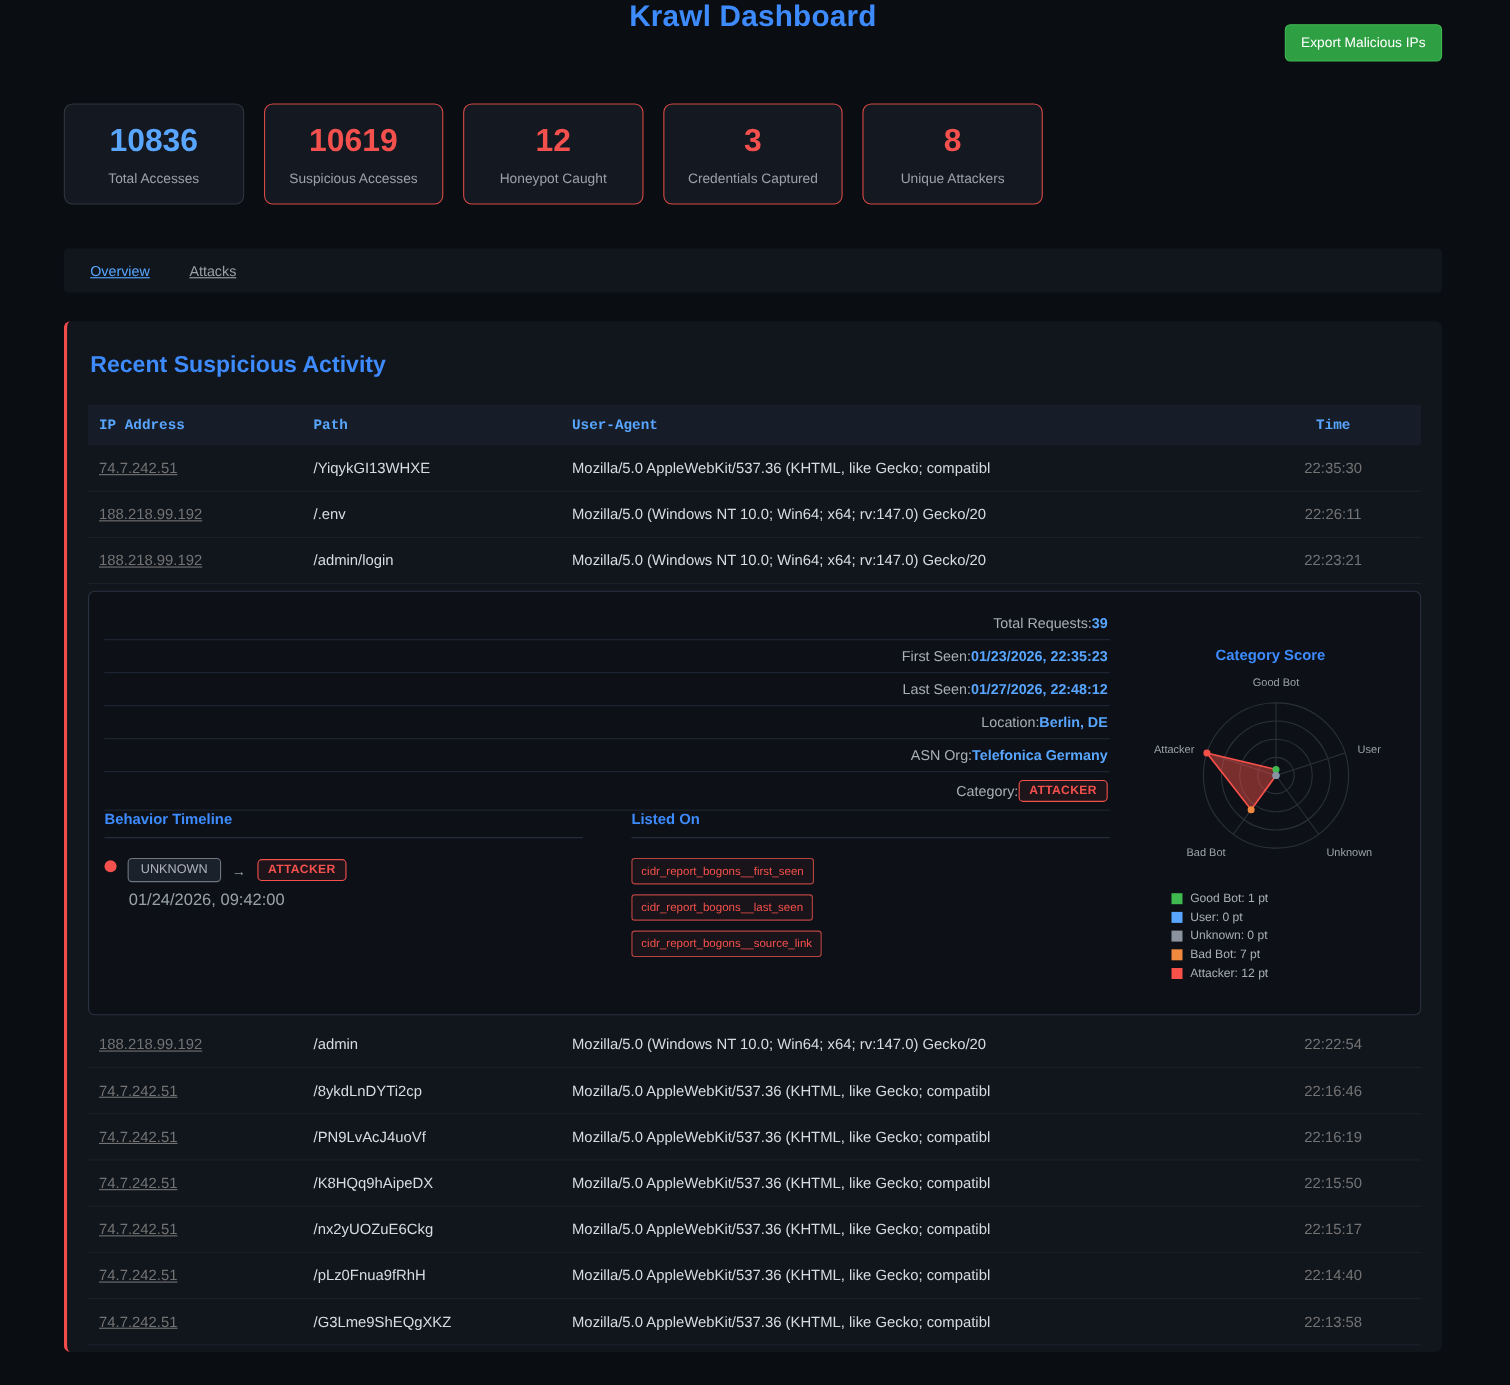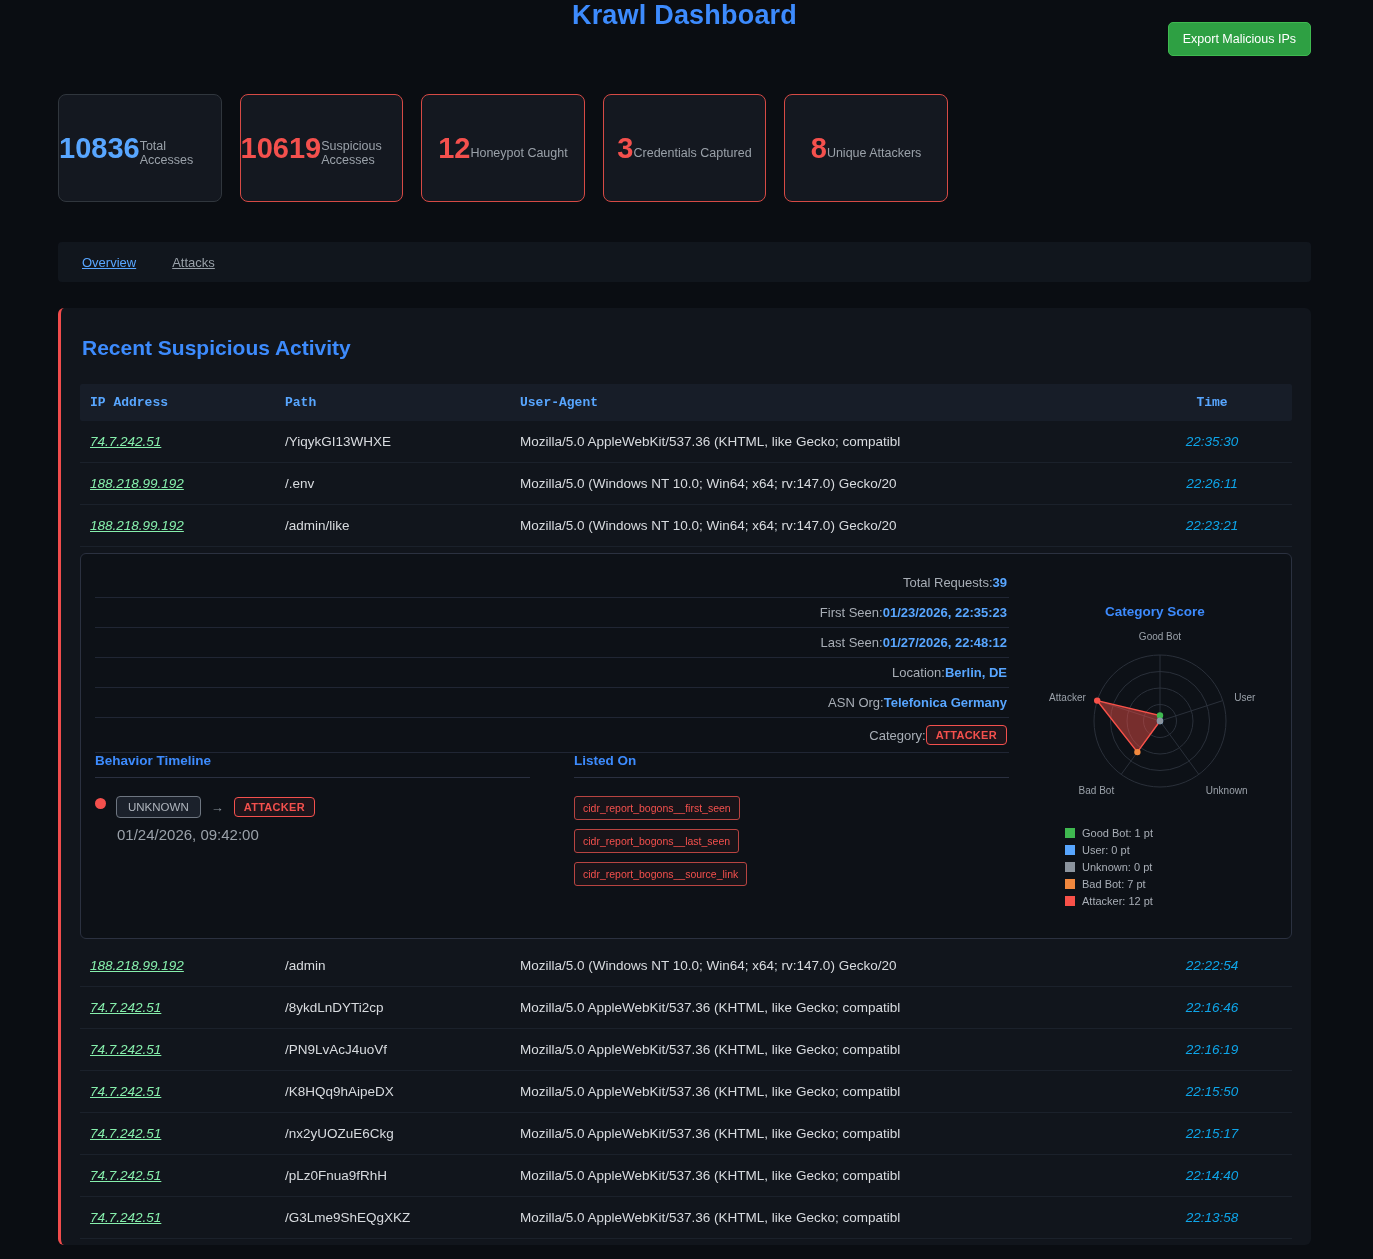--- a/index.html
+++ b/index.html
@@ -18,21 +18,21 @@
     position:absolute; right:0; top:22px;
     background:#2ea043; color:#ffffff; border:1px solid #3fb950;
     font-family:"Liberation Sans", sans-serif;
     font-size:12.5px; padding:9px 14px; border-radius:5px; cursor:pointer;
   }
 
   
   .stats { display:grid; grid-template-columns:repeat(7,1fr); gap:18px; margin-top:22px; }
   .card {
     background:#141820; border:1px solid #30363d; border-radius:8px;
-    height:108px; display:flex; flex-direction:row; align-items:center; justify-content:center;
+    height:92px; display:flex; flex-direction:column; align-items:center; justify-content:center;
   }
   .card.alert { border-color:#d64a45; }
   .card .value { font-size:29px; font-weight:700; color:#58a6ff; }
   .card.alert .value { color:#f4504d; }
   .card .label { font-size:12.5px; color:#9aa1a9; margin-top:10px; }
 
   
   .tabs {
     margin-top:40px; background:#11161d; border-radius:4px;
     height:40px; display:flex; align-items:center; padding-left:6px;
@@ -48,22 +48,22 @@
   }
   .panel-title { color:#3d8bfd; font-size:21px; font-weight:700; margin:10px 0 24px 2px; }
 
   
   .thead, .trow { display:grid; grid-template-columns:195px 235px 1fr 160px; align-items:center; }
   .thead { background:#171d28; border-radius:2px; }
   .hcell { padding:11px 10px; color:#58a6ff; font-size:13px; font-weight:700;font-family:Liberation Mono, monospace; }
   .hcell.c3 { text-align:center; }
   .trow { border-bottom:1px solid #1b212b; }
   .cell { padding:13px 10px; font-size:13.5px; color:#d8dbdf; white-space:nowrap; overflow:hidden; }
-  .cell.c3 { text-align:center; color:#0ea5e9;font-style:italic; }
-  .ip { color:#86efac; text-decoration:underline; cursor:pointer;font-style:italic; }
+  .cell.c3 { text-align:center; color:#737373; }
+  .ip { color:#737373; text-decoration:underline; cursor:pointer; }
 
   
   .detail {
     margin:6px 0; border:1px solid #2b3140; background:#0d1117;
     border-radius:6px; padding:14px 16px 26px 14px; display:flex; gap:26px;
   }
   .detail-left { flex:1; min-width:0; }
   .field { display:flex; justify-content:flex-end; align-items:center; padding:7px 2px; border-bottom:1px solid #202634; font-size:13px; min-height:26px; }
   .flabel { color:#a8aeb6; }
   .fvalue { color:#58a6ff; font-weight:700; }
@@ -149,21 +149,21 @@
             <div class="cell c3">22:35:30</div>
           </div>
           <div class="trow">
             <div class="cell c0"><a class="ip">188.218.99.192</a></div>
             <div class="cell c1">/.env</div>
             <div class="cell c2">Mozilla/5.0 (Windows NT 10.0; Win64; x64; rv:147.0) Gecko/20</div>
             <div class="cell c3">22:26:11</div>
           </div>
           <div class="trow">
             <div class="cell c0"><a class="ip">188.218.99.192</a></div>
-            <div class="cell c1">/admin/like</div>
+            <div class="cell c1">/admin/login</div>
             <div class="cell c2">Mozilla/5.0 (Windows NT 10.0; Win64; x64; rv:147.0) Gecko/20</div>
             <div class="cell c3">22:23:21</div>
           </div>
         </div>
 
       <div class="detail">
         <div class="detail-left">
           <div id="fields">
               <div class="field">
                 <span class="flabel">Total Requests:</span>

